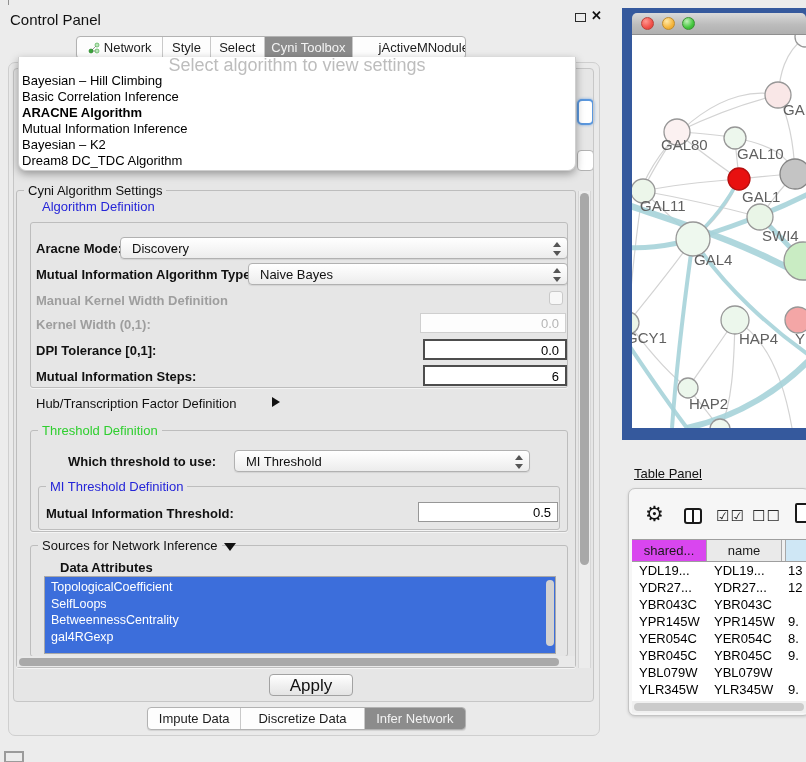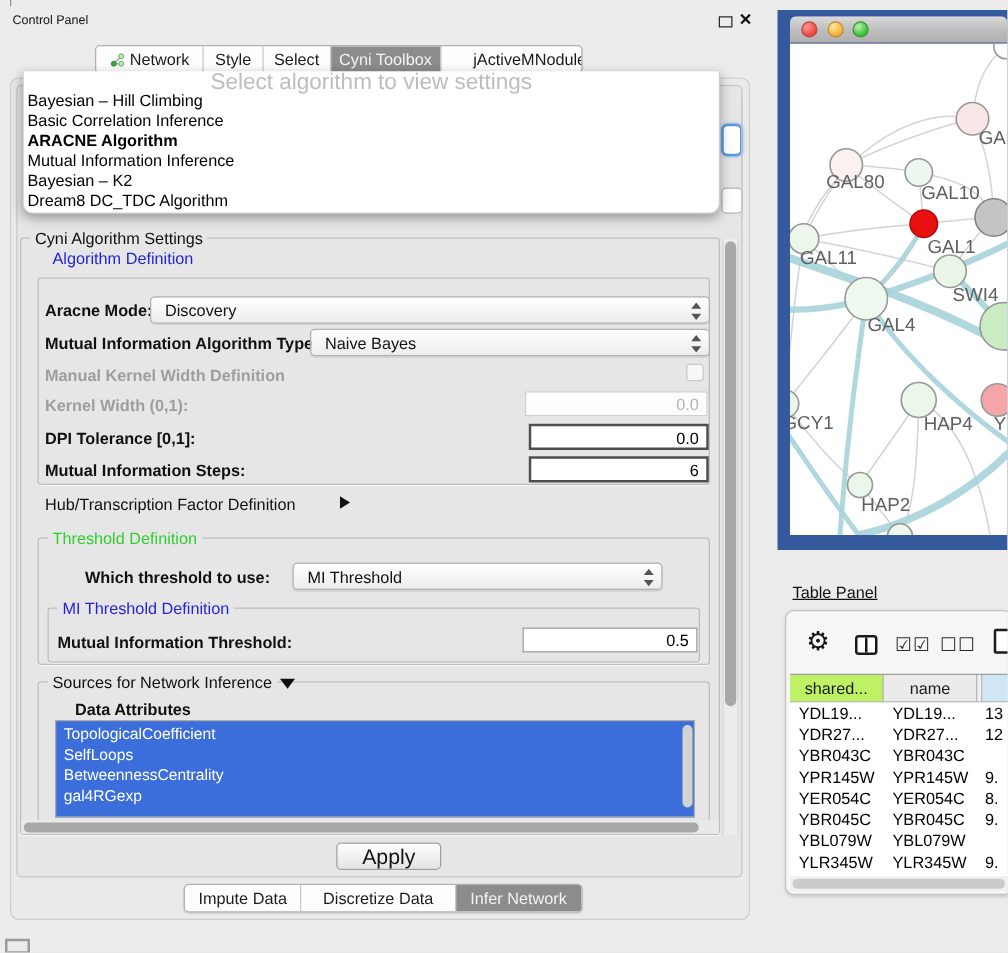--- a/index.html
+++ b/index.html
@@ -42,21 +42,21 @@
   .nodes circle{stroke:#979797;stroke-width:1.3;}
   .nodes circle.red{stroke:#b50f0f;}
   .nodes circle.gns{stroke:#838383;}
   .nlabels text{font:15px "Liberation Sans",sans-serif;fill:#606060;}
 </style>
 </head>
 <body>
 
 <div class="abs" style="left:8px;top:0;width:1px;height:5px;background:#909090;"></div>
 
-<div class="abs" style="left:10px;top:11px;font-size:10px;color:#111;">Control Panel</div>
+<div class="abs" style="left:10px;top:11px;font-size:15px;color:#111;">Control Panel</div>
 <div class="abs" style="left:575px;top:13px;width:11px;height:9px;border:1.5px solid #2a2a2a;background:transparent;"></div>
 <div class="abs" style="left:591px;top:8px;font-size:13px;font-weight:bold;color:#111;">✕</div>
 
 <div class="tabbar" style="left:76px;top:36px;width:390px;">
   <div class="seg" style="width:91px;">
     <svg width="12" height="12" viewBox="0 0 12 12">
         <line x1="3" y1="9" x2="9" y2="3" stroke="#9b9b9b" stroke-width="1"></line>
         <line x1="3" y1="9" x2="9" y2="9" stroke="#9b9b9b" stroke-width="1"></line>
         <circle cx="3" cy="9" r="2" fill="#3aa53a" stroke="#1d7a1d" stroke-width=".6"></circle>
         <circle cx="9" cy="3" r="2" fill="#bde6bd" stroke="#3aa53a" stroke-width=".6"></circle>
@@ -258,21 +258,21 @@
 
 <div class="abs" style="left:645px;top:501px;font-size:21px;color:#141414;line-height:26px;">⚙</div>
 <div class="abs" style="left:684px;top:508px;width:18px;height:16px;border:2px solid #1a1a1a;border-radius:3px;background:#fff;">
   <div class="abs" style="left:6px;top:0;width:2px;height:12px;background:#1a1a1a;"></div>
 </div>
 <div class="abs" style="left:716px;top:507px;font-size:15px;color:#2b2b2b;letter-spacing:1px;">☑☑</div>
 <div class="abs" style="left:752px;top:507px;font-size:15px;color:#2b2b2b;letter-spacing:1px;">☐☐</div>
 <div class="abs" style="left:795px;top:503px;width:15px;height:20px;border:2px solid #1a1a1a;border-radius:2px;background:#fff;"></div>
 
 <div class="thead" style="left:632px;top:539px;width:176px;">
-  <div class="thc" style="width:75px;background:#bef264;">shared...</div>
+  <div class="thc" style="width:75px;background:#d946ef;">shared...</div>
   <div class="thc" style="width:75px;background:#eaeaea;">name</div>
   <div class="thc" style="width:4px;background:#f0f0f0;"></div>
   <div class="thc" style="flex:1;background:#cfe7f5;border-right:none;"></div>
 </div>
 
 <div class="abs" style="left:632px;top:562px;width:176px;height:146px;background:#fff;overflow:hidden;">
   <div class="trow">
       <div class="tc1">YDL19...</div>
       <div class="tc2">YDL19...</div>
       <div class="tc3">13</div>

